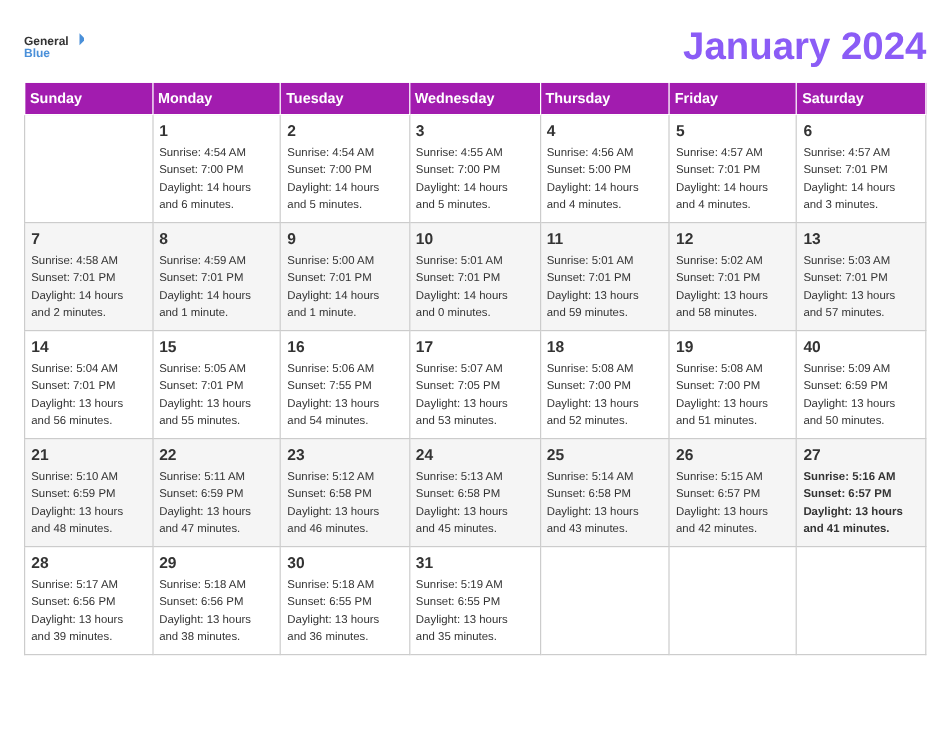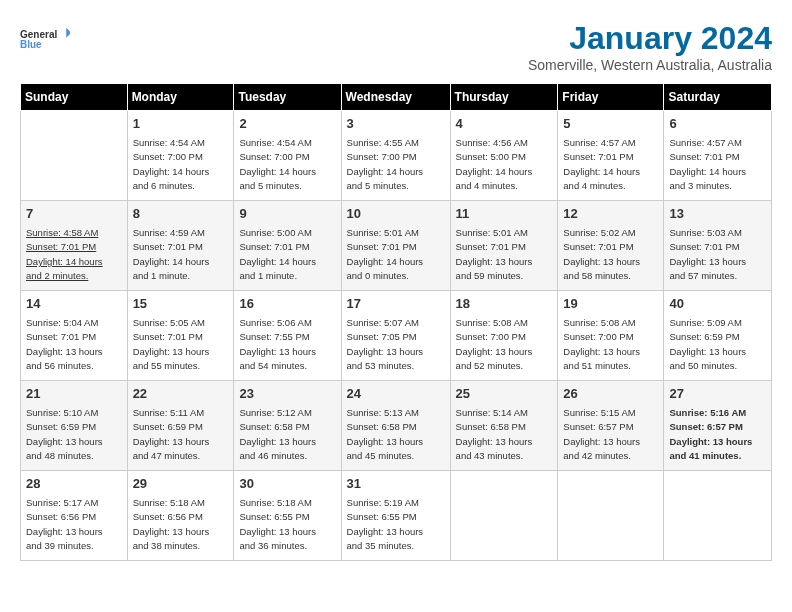--- a/index.html
+++ b/index.html
@@ -20,33 +20,33 @@
       display: flex;
       align-items: flex-start;
       gap: 4px;
     }
     .title-block {
       text-align: right;
     }
     .month-title {
       font-size: 32px;
       font-weight: bold;
-      color: #0369a1;
+      color: #8b5cf6;
     }
     .subtitle {
       font-size: 14px;
       color: #555;
     }
     table {
       width: 100%;
       border-collapse: collapse;
       font-size: 10px;
     }
     thead tr th {
-      background: #000000;
+      background: #a21caf;
       color: #fff;
       padding: 6px 4px;
       text-align: left;
       font-size: 12px;
       border: 1px solid #fff;
     }
     tbody tr td {
       vertical-align: top;
       border: 1px solid #ccc;
       padding: 4px 5px;
@@ -81,21 +81,20 @@
 <div class="header">
   <div class="logo">
   <svg width="50" height="38" viewBox="0 0 80 40">
     <text x="0" y="18" font-size="16" font-weight="bold" fill="#333" font-family="Arial">General</text>
     <text x="0" y="34" font-size="16" font-weight="bold" fill="#4a90d9" font-family="Arial">Blue</text>
     <polygon points="74,2 82,10 74,18" fill="#4a90d9"></polygon>
   </svg>
 </div>
   <div class="title-block">
     <div class="month-title">January 2024</div>
-    <div class="subtitle">Somerville, Western Australia, Australia</div>
   </div>
 </div>
 
 <table>
   <thead>
     <tr id="header-row">
         <th>Sunday</th>
         <th>Monday</th>
         <th>Tuesday</th>
         <th>Wednesday</th>
@@ -126,21 +125,21 @@
         <td><span class="day-number">5</span><span class="day-info" style="white-space: pre-line;">Sunrise: 4:57 AM
 Sunset: 7:01 PM
 Daylight: 14 hours
 and 4 minutes.</span></td>
         <td><span class="day-number">6</span><span class="day-info" style="white-space: pre-line;">Sunrise: 4:57 AM
 Sunset: 7:01 PM
 Daylight: 14 hours
 and 3 minutes.</span></td>
       </tr>
       <tr>
-        <td><span class="day-number">7</span><span class="day-info" style="white-space: pre-line; text-decoration: underline;">Sunrise: 4:58 AM
+        <td><span class="day-number">7</span><span class="day-info" style="white-space: pre-line;">Sunrise: 4:58 AM
 Sunset: 7:01 PM
 Daylight: 14 hours
 and 2 minutes.</span></td>
         <td><span class="day-number">8</span><span class="day-info" style="white-space: pre-line;">Sunrise: 4:59 AM
 Sunset: 7:01 PM
 Daylight: 14 hours
 and 1 minute.</span></td>
         <td><span class="day-number">9</span><span class="day-info" style="white-space: pre-line;">Sunrise: 5:00 AM
 Sunset: 7:01 PM
 Daylight: 14 hours

